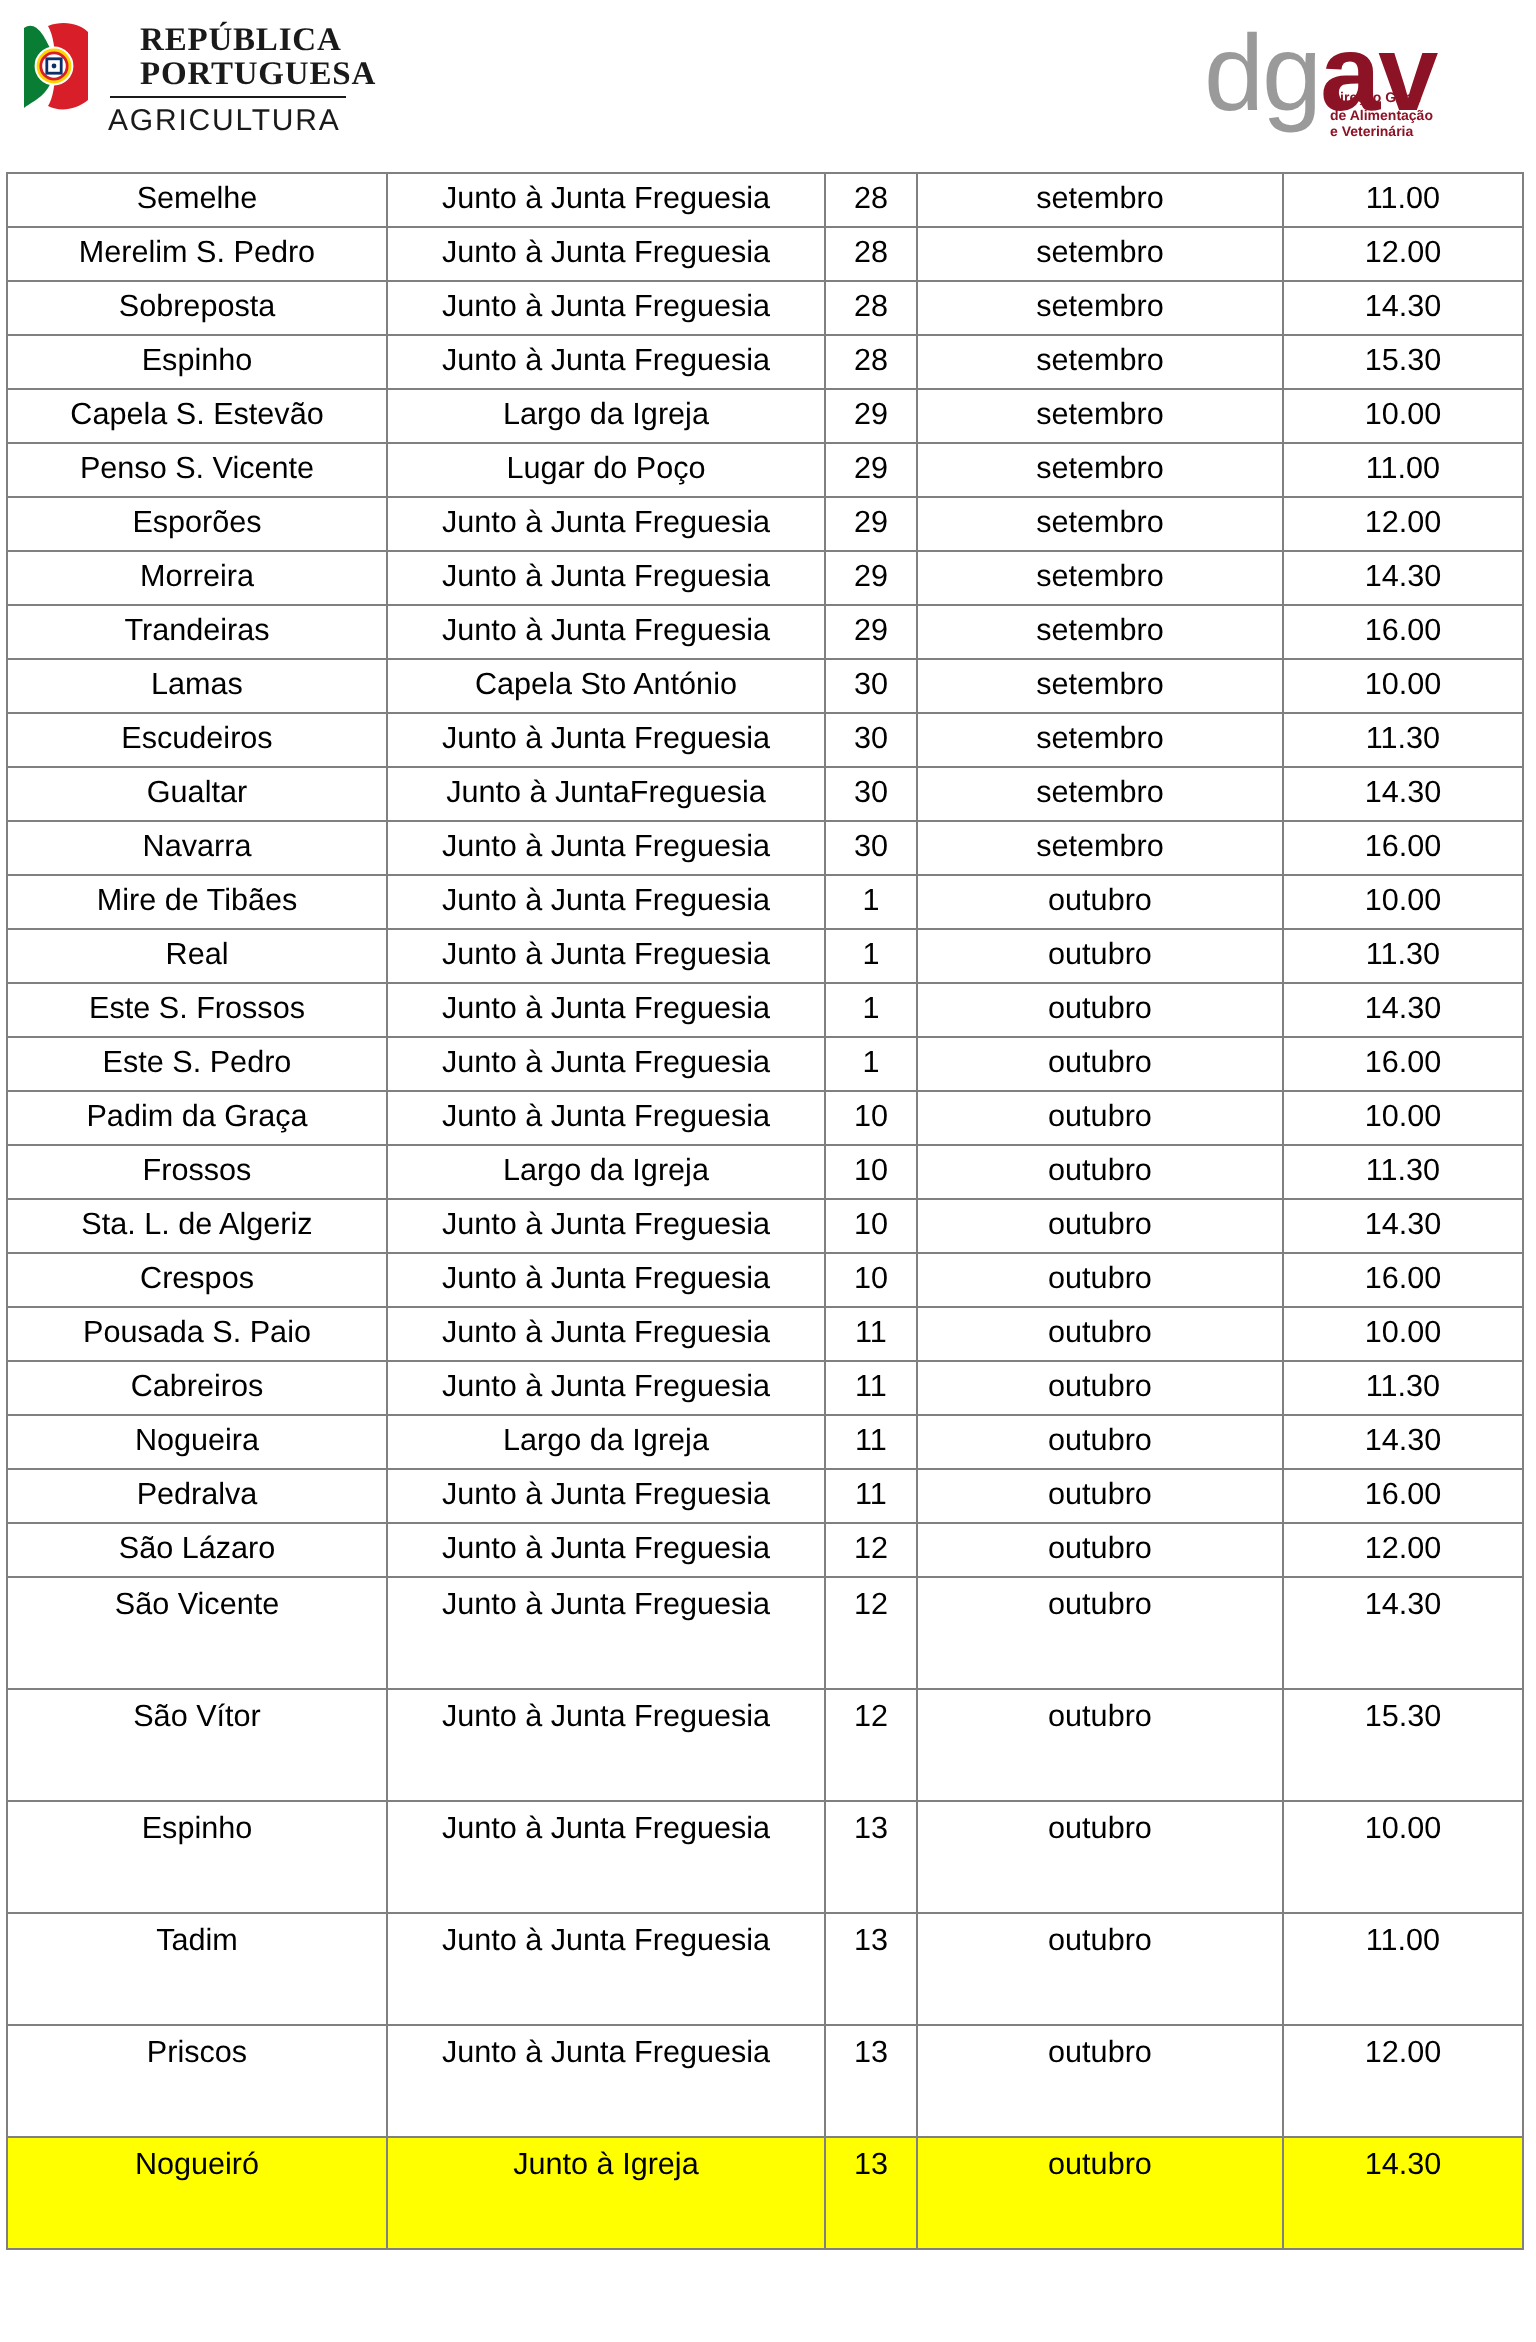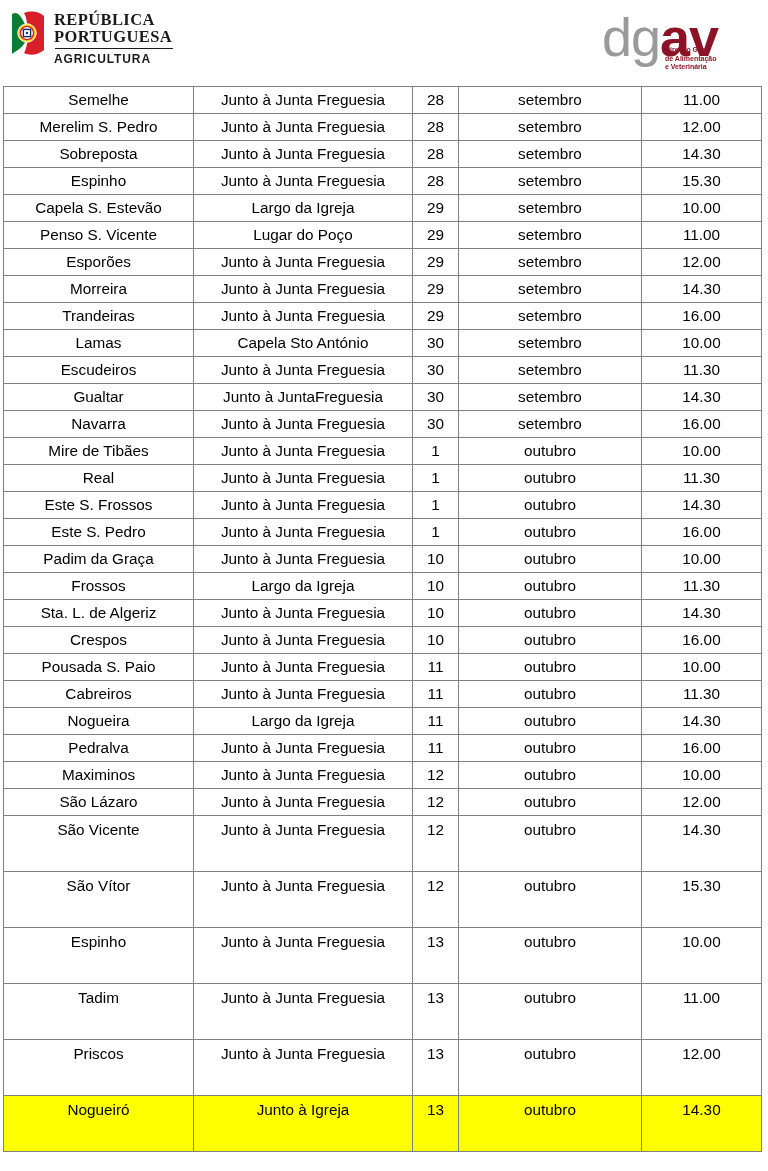--- a/index.html
+++ b/index.html
@@ -40,30 +40,31 @@
     margin-left: 6px;
     padding-top: 3px;
   }
   .rp-line1, .rp-line2 {
     font-family: "Liberation Serif", serif;
     font-weight: bold;
     font-size: 16.5px;
     letter-spacing: 0.4px;
     line-height: 17px;
     color: #1a1a1a;
+    margin-left: 16px;
   }
   .rp-rule {
     border-top: 1.6px solid #1a1a1a;
     margin: 3px 0 3px 1px;
     width: 118px;
   }
   .rp-sub {
     font-family: "Liberation Sans", sans-serif;
-    font-weight: bold;
-    font-size: 12px;
+    font-weight: normal;
+    font-size: 15px;
     letter-spacing: 0.9px;
     color: #1a1a1a;
   }
 
   .logo-dgav {
     position: absolute;
     right: 26px;
     top: 10px;
     width: 140px;
     height: 64px;
@@ -344,27 +345,20 @@
           <td>14.30</td>
         </tr>
         <tr class="r-normal">
           <td>Pedralva</td>
           <td>Junto à Junta Freguesia</td>
           <td>11</td>
           <td>outubro</td>
           <td>16.00</td>
         </tr>
         <tr class="r-normal">
-          <td>Maximinos</td>
-          <td>Junto à Junta Freguesia</td>
-          <td>12</td>
-          <td>outubro</td>
-          <td>10.00</td>
-        </tr>
-        <tr class="r-normal">
           <td>São Lázaro</td>
           <td>Junto à Junta Freguesia</td>
           <td>12</td>
           <td>outubro</td>
           <td>12.00</td>
         </tr>
         <tr class="r-tall">
           <td>São Vicente</td>
           <td>Junto à Junta Freguesia</td>
           <td>12</td>

